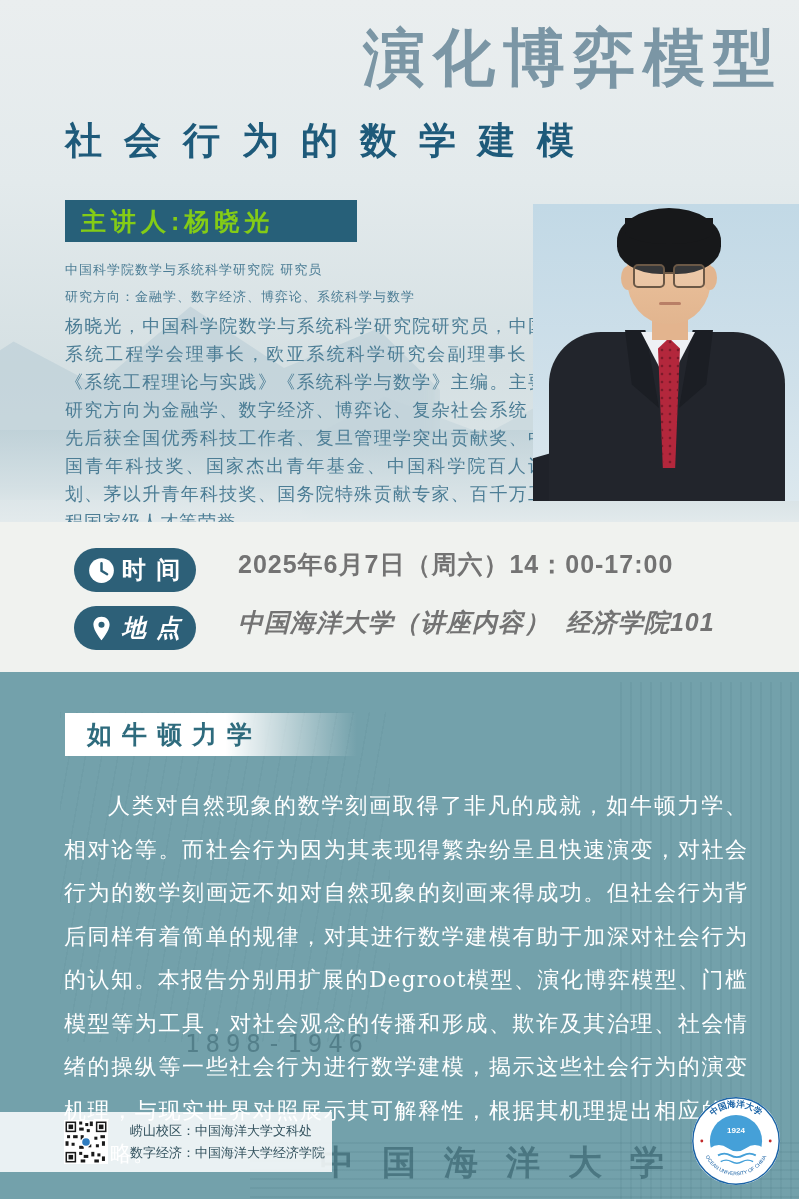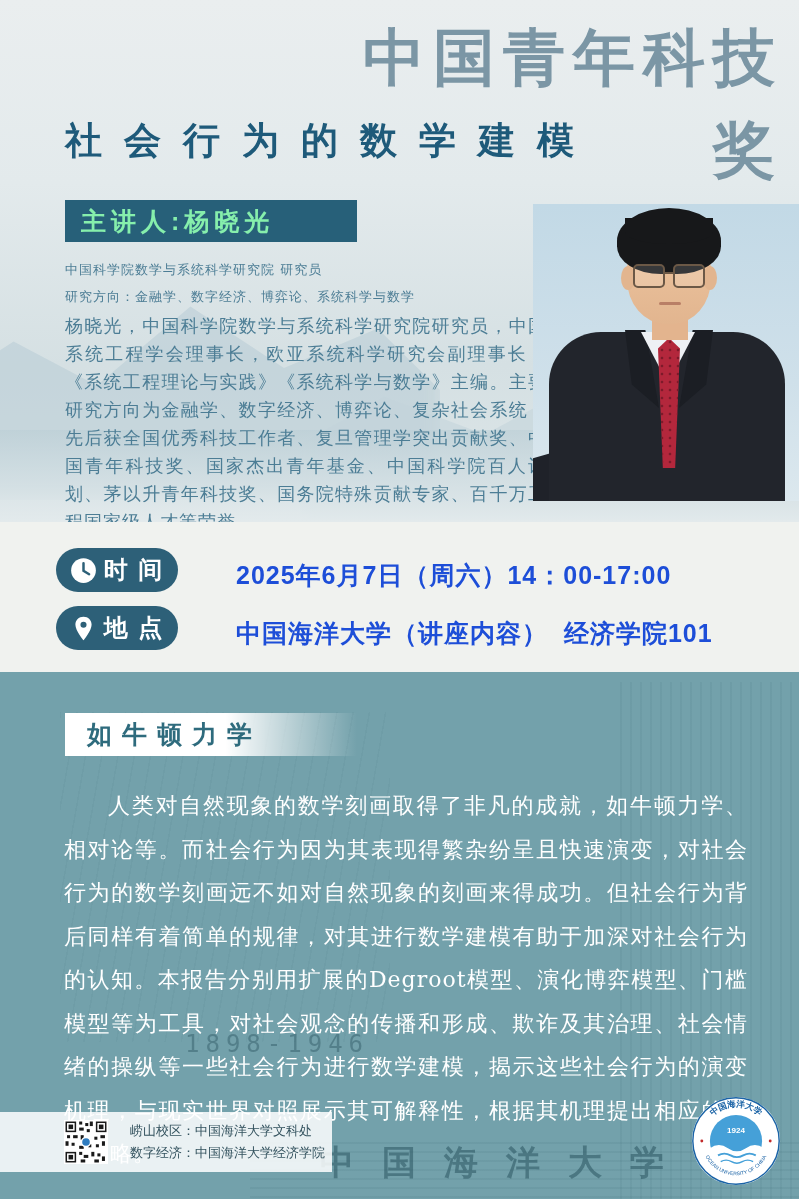--- a/index.html
+++ b/index.html
@@ -28,21 +28,21 @@
     font-family:"DejaVu Serif", serif;font-weight:bold;
     font-size:62px;letter-spacing:8px;color:#7b96a5;text-align:right;line-height:92px;
   }
   .main-title{
     position:absolute;left:65px;top:116px;
     font-family:"DejaVu Serif", serif;font-weight:bold;
     font-size:37px;letter-spacing:22px;color:#1e5a7a;
   }
   .speaker-banner{
     position:absolute;left:65px;top:200px;width:292px;height:42px;
-    background:#276079;color:#86efac;
+    background:#276079;color:#84cc16;
     font-weight:bold;font-size:25px;letter-spacing:5px;
     line-height:42px;padding-left:16px;box-sizing:border-box;
   }
   .speaker-meta{
     position:absolute;left:65px;top:256px;width:480px;
     color:#4c7d95;font-family:"DejaVu Serif", serif;
     font-size:13px;line-height:27px;letter-spacing:1px;
   }
   .speaker-bio{
     position:absolute;left:65px;top:312px;width:482px;
@@ -69,32 +69,32 @@
   .photo .ear-l{position:absolute;left:88px;top:62px;width:14px;height:24px;background:#e2b58f;border-radius:50%;}
   .photo .ear-r{position:absolute;left:170px;top:62px;width:14px;height:24px;background:#e2b58f;border-radius:50%;}
   .photo .fringe{position:absolute;left:92px;top:14px;width:88px;height:26px;background:#17181a;border-radius:0 0 48% 48%;}
   .photo .glasses{position:absolute;left:100px;top:60px;width:72px;height:24px;}
   .photo .lens{position:absolute;width:28px;height:20px;border:2px solid #6b5846;border-radius:5px;background:rgba(255,255,255,.14);}
   .photo .lens.r{right:0;}
   .photo .bridge{position:absolute;left:30px;top:8px;width:12px;height:2px;background:#6b5846;}
   .photo .mouth{position:absolute;left:126px;top:98px;width:22px;height:3px;background:#b97f66;border-radius:2px;}
   
   .info-band{position:absolute;left:0;top:522px;width:799px;height:150px;background:#f0f2ef;}
-  .info-row{position:absolute;left:56px;display:flex;align-items:flex-end;}
+  .info-row{position:absolute;left:74px;display:flex;align-items:flex-start;}
   .row-time{top:26px;}
-  .row-place{top:84px;}
+  .row-place{top:84px;font-style:italic;}
   .pill{
     width:122px;height:44px;background:#2d6078;border-radius:24px;
     display:flex;align-items:center;justify-content:center;gap:7px;
     color:#fff;font-weight:bold;font-size:24px;letter-spacing:2px;
     flex:0 0 auto;
   }
   .pill svg{display:block;}
   .info-value{
-    margin-left:58px;color:#1d4ed8;font-weight:bold;font-size:25px;letter-spacing:1px;
+    margin-left:42px;color:#737373;font-weight:bold;font-size:25px;letter-spacing:1px;
     white-space:pre;
   }
   
   .teal-section{position:absolute;left:0;top:672px;width:799px;height:527px;background:#73a1ab;overflow:hidden;}
   .hatch{position:absolute;opacity:.5;}
   .h1{left:620px;top:10px;width:179px;height:517px;
       background:repeating-linear-gradient(90deg,rgba(35,80,92,.14) 0 2px,rgba(0,0,0,0) 2px 10px);}
   .h2{left:60px;top:40px;width:330px;height:330px;
       background:repeating-linear-gradient(100deg,rgba(35,80,92,.10) 0 1.5px,rgba(0,0,0,0) 1.5px 16px);}
   .h3{left:250px;top:470px;width:549px;height:57px;
@@ -137,21 +137,21 @@
 </head>
 <body>
 
 <div id="poster">
 
   <div class="top-section">
     <div class="mountain m1"></div>
     <div class="mountain m2"></div>
     <div class="water"></div>
 
-    <div class="forum-title">中国青年科技奖</div>
+    <div class="forum-title">演化博弈模型</div>
     <div class="main-title">社会行为的数学建模</div>
 
     <div class="speaker-banner">主讲人:杨晓光</div>
 
     <div class="speaker-meta">
       <div>中国科学院数学与系统科学研究院 研究员</div>
       <div>研究方向：金融学、数字经济、博弈论、系统科学与数学</div>
     </div>
 
     <div class="speaker-bio">杨晓光，中国科学院数学与系统科学研究院研究员，中国系统工程学会理事长，欧亚系统科学研究会副理事长，《系统工程理论与实践》《系统科学与数学》主编。主要研究方向为金融学、数字经济、博弈论、复杂社会系统，先后获全国优秀科技工作者、复旦管理学突出贡献奖、中国青年科技奖、国家杰出青年基金、中国科学院百人计划、茅以升青年科技奖、国务院特殊贡献专家、百千万工程国家级人才等荣誉。</div>

